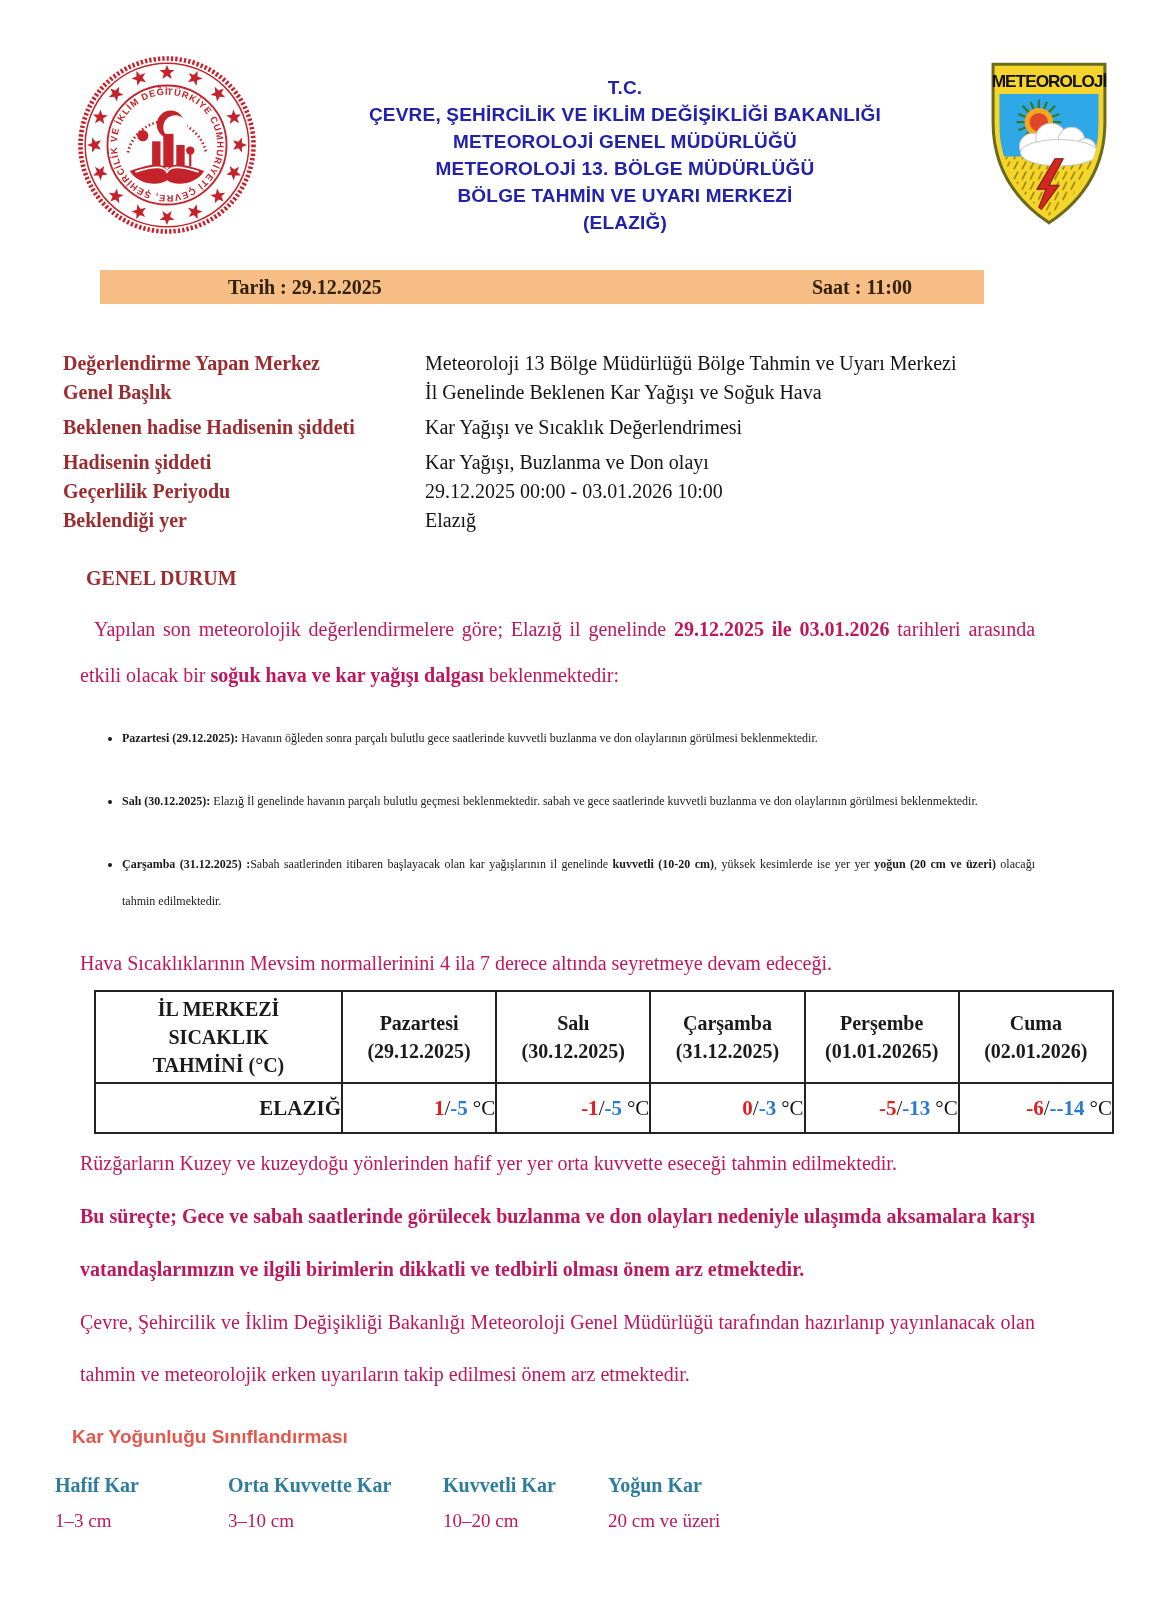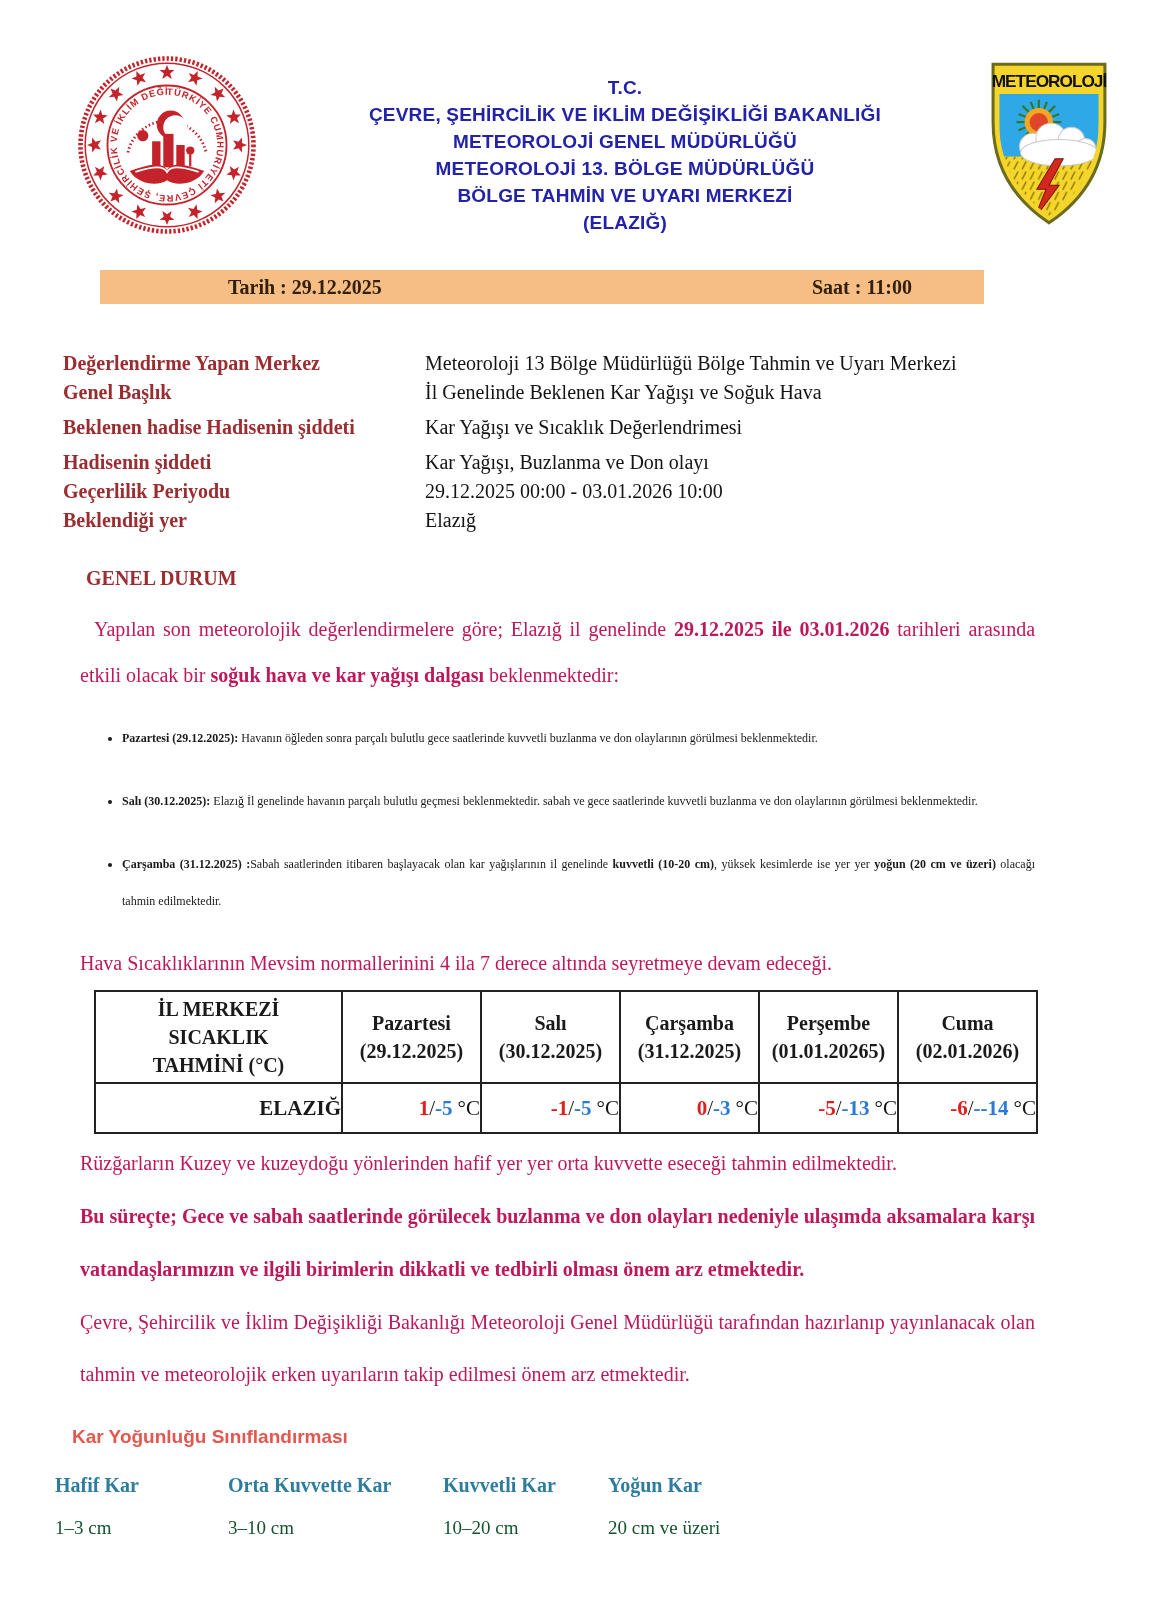--- a/index.html
+++ b/index.html
@@ -64,21 +64,21 @@
   .bullets li { font-size: 12px; line-height: 37px; text-align: justify; margin-bottom: 26px; }
   .b { font-weight: bold; }
   .p-plain { line-height: 34px; }
   .p-bold { font-weight: bold; line-height: 53px; margin-top: 10px; }
   .p-loose { line-height: 52px; }
 
   
   .temp-table {
     border-collapse: collapse;
     margin: 10px 0 0 14px;
-    width: 944px;
+    width: 1020px;
     table-layout: fixed;
   }
   .temp-table th, .temp-table td {
     border: 2px solid #222;
     text-align: center; vertical-align: middle;
     padding: 0;
   }
   .temp-table th { font-size: 20px; font-weight: bold; height: 92px; line-height: 28px; }
   .temp-table .c0 { width: 247px; }
   .temp-table .val-row td { height: 50px; font-size: 21px; text-align: right; }
@@ -93,21 +93,21 @@
     font-family: "Liberation Sans", sans-serif;
     color: #E2574E; font-weight: bold; font-size: 19px;
     margin: 26px 0 0 72px;
   }
   .classification { display: flex; margin: 26px 0 0 55px; }
   .class-item { }
   .class-item.w1 { width: 173px; }
   .class-item.w2 { width: 215px; }
   .class-item.w3 { width: 165px; }
   .class-label { color: #2E7D9E; font-weight: bold; font-size: 20px; }
-  .class-range { color: #14532d; font-size: 19px; margin-top: 20px; }
+  .class-range { color: #be185d; font-size: 19px; margin-top: 13px; }
 </style>
 </head>
 <body>
 
 <div class="page">
 
   <div class="header">
 
     <svg class="logo-left" viewBox="-100 -100 200 200" xmlns="http://www.w3.org/2000/svg">
       <defs>

